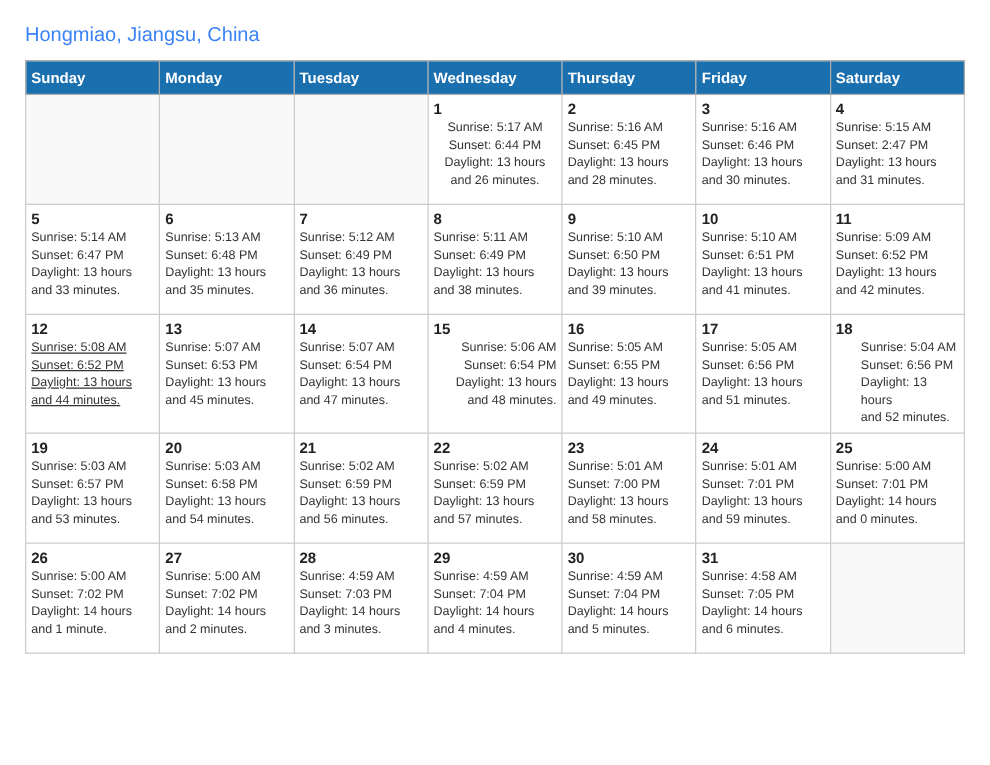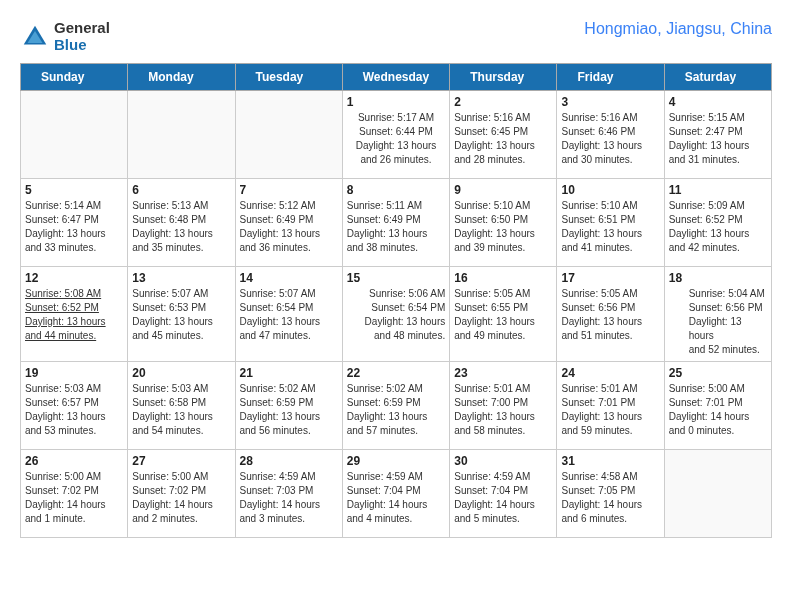--- a/index.html
+++ b/index.html
@@ -43,21 +43,21 @@
       color: #3b82f6;
     }
     .calendar {
       width: 100%;
       border-collapse: collapse;
       font-size: 11px;
     }
     .calendar thead tr th {
       background-color: #1a6faf;
       color: #fff;
-      padding: 6px 20px;
+      padding: 6px 4px;
       text-align: left;
       font-size: 12px;
       border: 1px solid #aaa;
     }
     .calendar tbody tr td {
       vertical-align: top;
       border: 1px solid #ccc;
       padding: 4px;
       width: calc(100%/7);
       min-height: 80px;
@@ -77,30 +77,20 @@
     .day-detail {
       font-size: 10px;
       line-height: 1.4;
       color: #333;
     }
   </style>
 </head>
 <body>
 
 <div class="header-area">
-  <div class="logo">
-    <svg class="logo-icon" viewBox="0 0 40 40">
-      <polygon points="20,5 35,30 5,30" fill="#1a6faf"></polygon>
-      <polygon points="20,12 30,28 10,28" fill="#4a9fd4"></polygon>
-    </svg>
-    <div class="logo-text">
-      <span style="font-size:15px;font-weight:bold;color:#333;">General</span>
-      <span style="font-size:15px;font-weight:bold;color:#1a6faf;">Blue</span>
-    </div>
-  </div>
   <div class="title-area">
     <div class="subtitle">Hongmiao, Jiangsu, China</div>
   </div>
 </div>
 
 <table class="calendar">
   <thead>
     <tr>
     <th>Sunday</th>
         <th>Monday</th>

